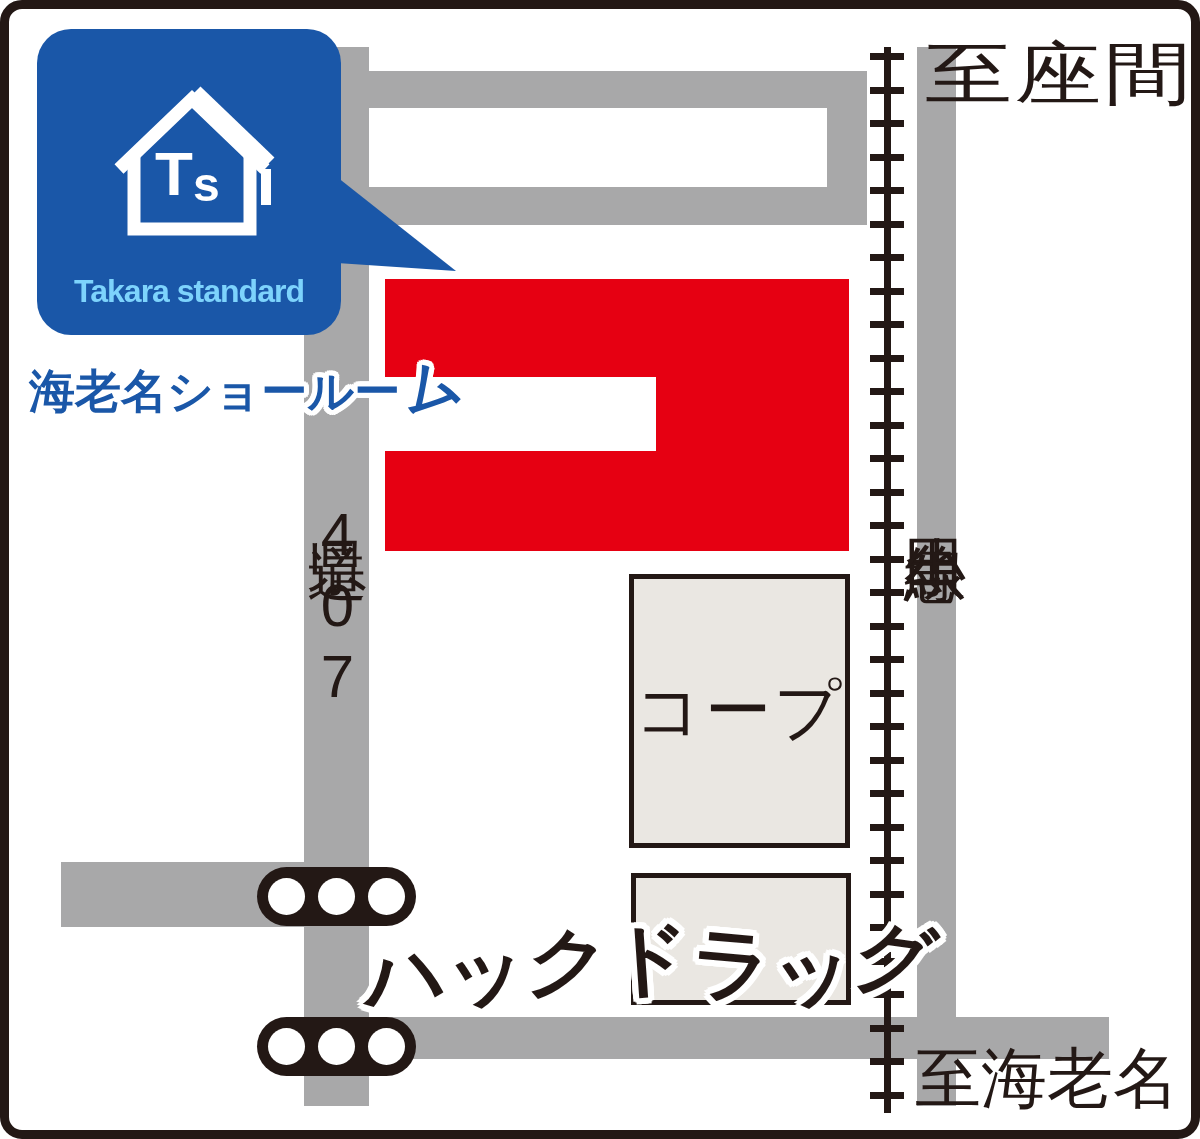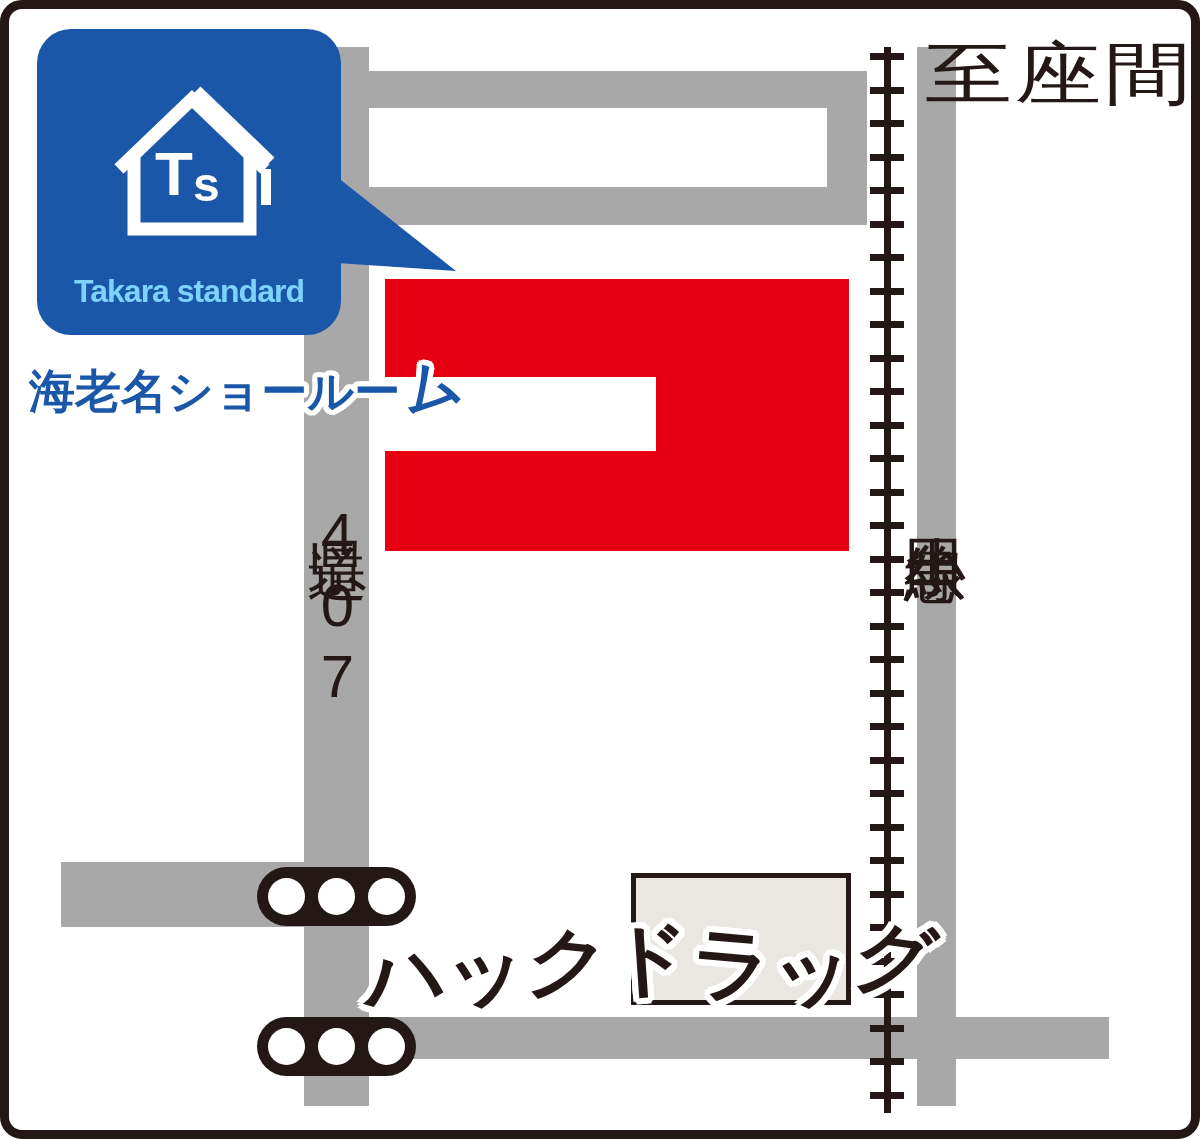--- a/index.html
+++ b/index.html
@@ -80,20 +80,23 @@
   <div class="road" style="left:295px; top:38px; width:65px; height:1059px;"></div>
   <div class="road" style="left:338px; top:62px; width:520px; height:154px;"></div>
   <div class="abs" style="left:360px; top:99px; width:458px; height:79px; background:var(--white);"></div>
   <div class="road" style="left:52px; top:853px; width:308px; height:65px;"></div>
   <div class="road" style="left:296px; top:1008px; width:804px; height:42px;"></div>
   <div class="road" style="left:908px; top:38px; width:39px; height:1059px;"></div>
 
   <div id="red-building"></div>
   <div id="red-notch"></div>
 
+  <div id="coop-building" class="building">
+    <span class="blabel">コープ</span>
+  </div>
   <div id="hack-building" class="building"></div>
 
   <div id="railway">
     <div class="rail"></div>
   <div class="tie" style="top: 6px;"></div>
       <div class="tie" style="top: 39.5px;"></div>
       <div class="tie" style="top: 73px;"></div>
       <div class="tie" style="top: 106.5px;"></div>
       <div class="tie" style="top: 140px;"></div>
       <div class="tie" style="top: 173.5px;"></div>
@@ -130,20 +133,21 @@
       <i></i>
       <i></i>
   </div>
   <div class="pill" style="left:248px; top:1008px;">
     <i></i>
       <i></i>
       <i></i>
   </div>
 
   <div id="label-to-zama" class="maplabel">至座間</div>
+  <div id="label-to-ebina" class="maplabel">至海老名</div>
   <div id="label-odakyu" class="maplabel vtext">小田急線</div>
   <div id="label-kendo" class="maplabel vtext">県道407</div>
   <div id="hack-label" class="maplabel outlined-dark">
       <span style="transform: translateY(14px) rotate(-8deg);">ハ</span>
       <span style="transform: translateY(10px) rotate(-5deg);">ッ</span>
       <span style="transform: translateY(2px) rotate(6deg);">ク</span>
       <span style="transform: translateY(-2px) rotate(-4deg);">ド</span>
       <span style="transform: translateY(4px) rotate(5deg);">ラ</span>
       <span style="transform: translateY(10px) rotate(-6deg);">ッ</span>
       <span style="transform: translateY(-2px) rotate(8deg);">グ</span>

